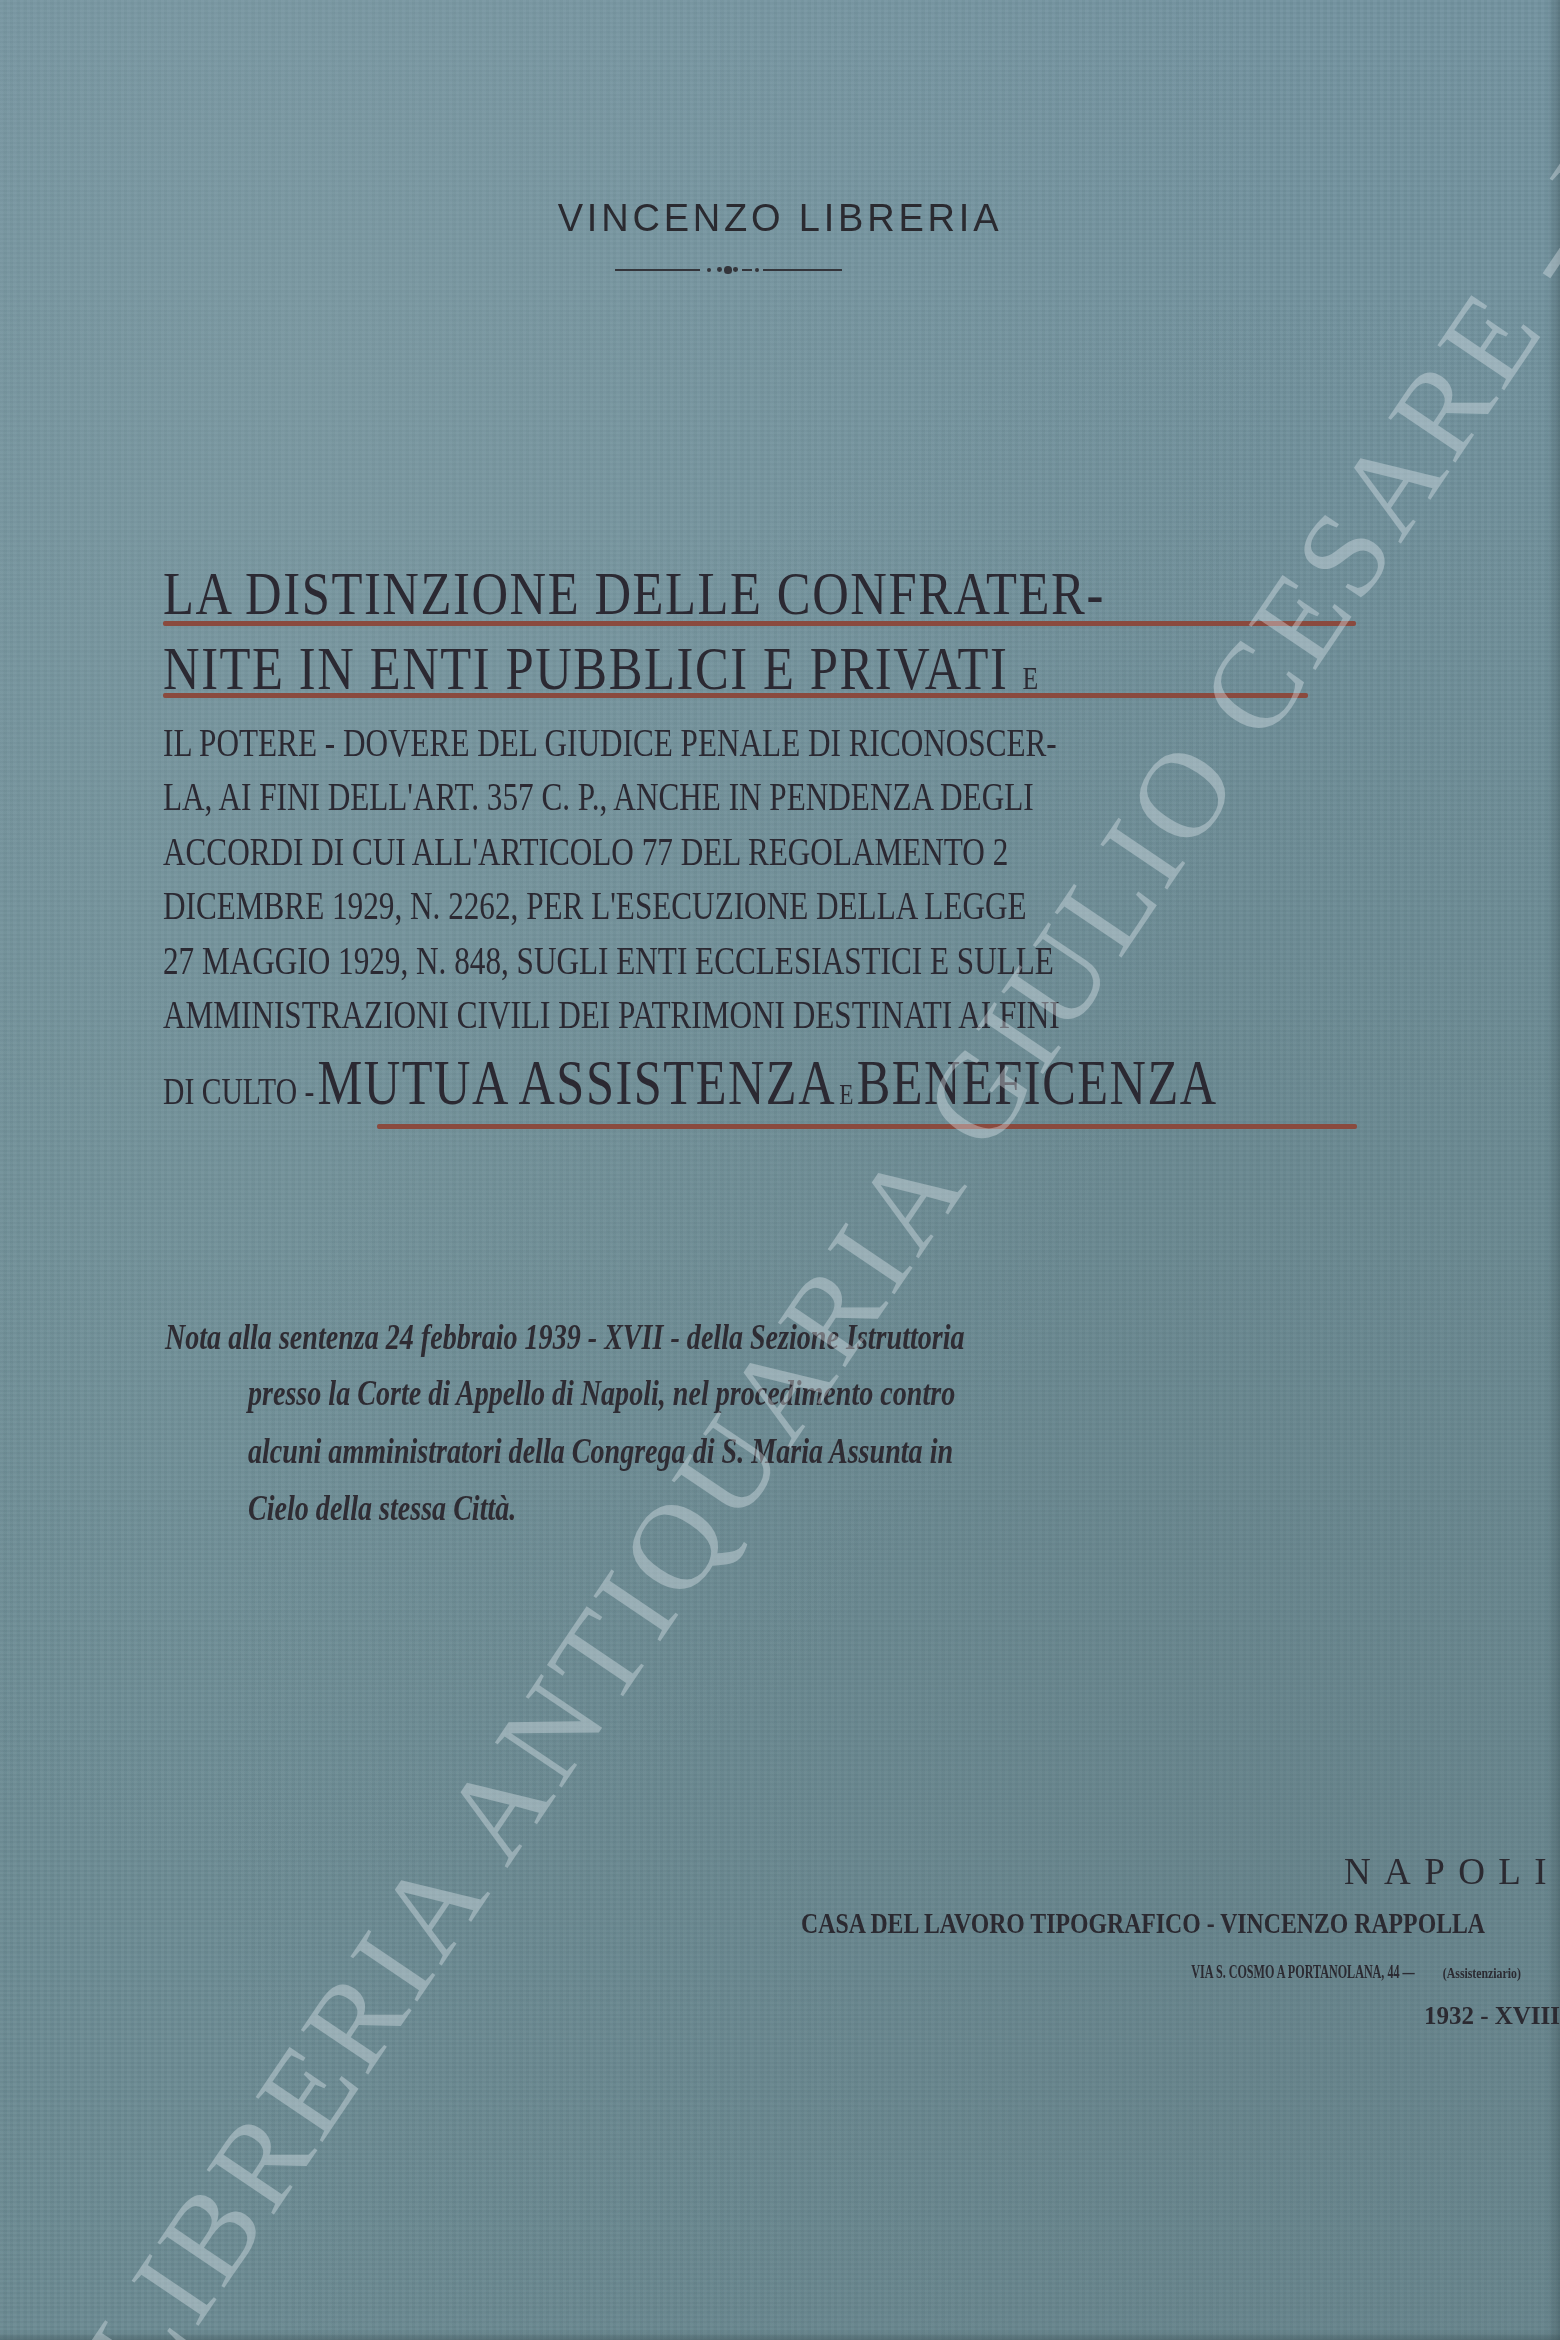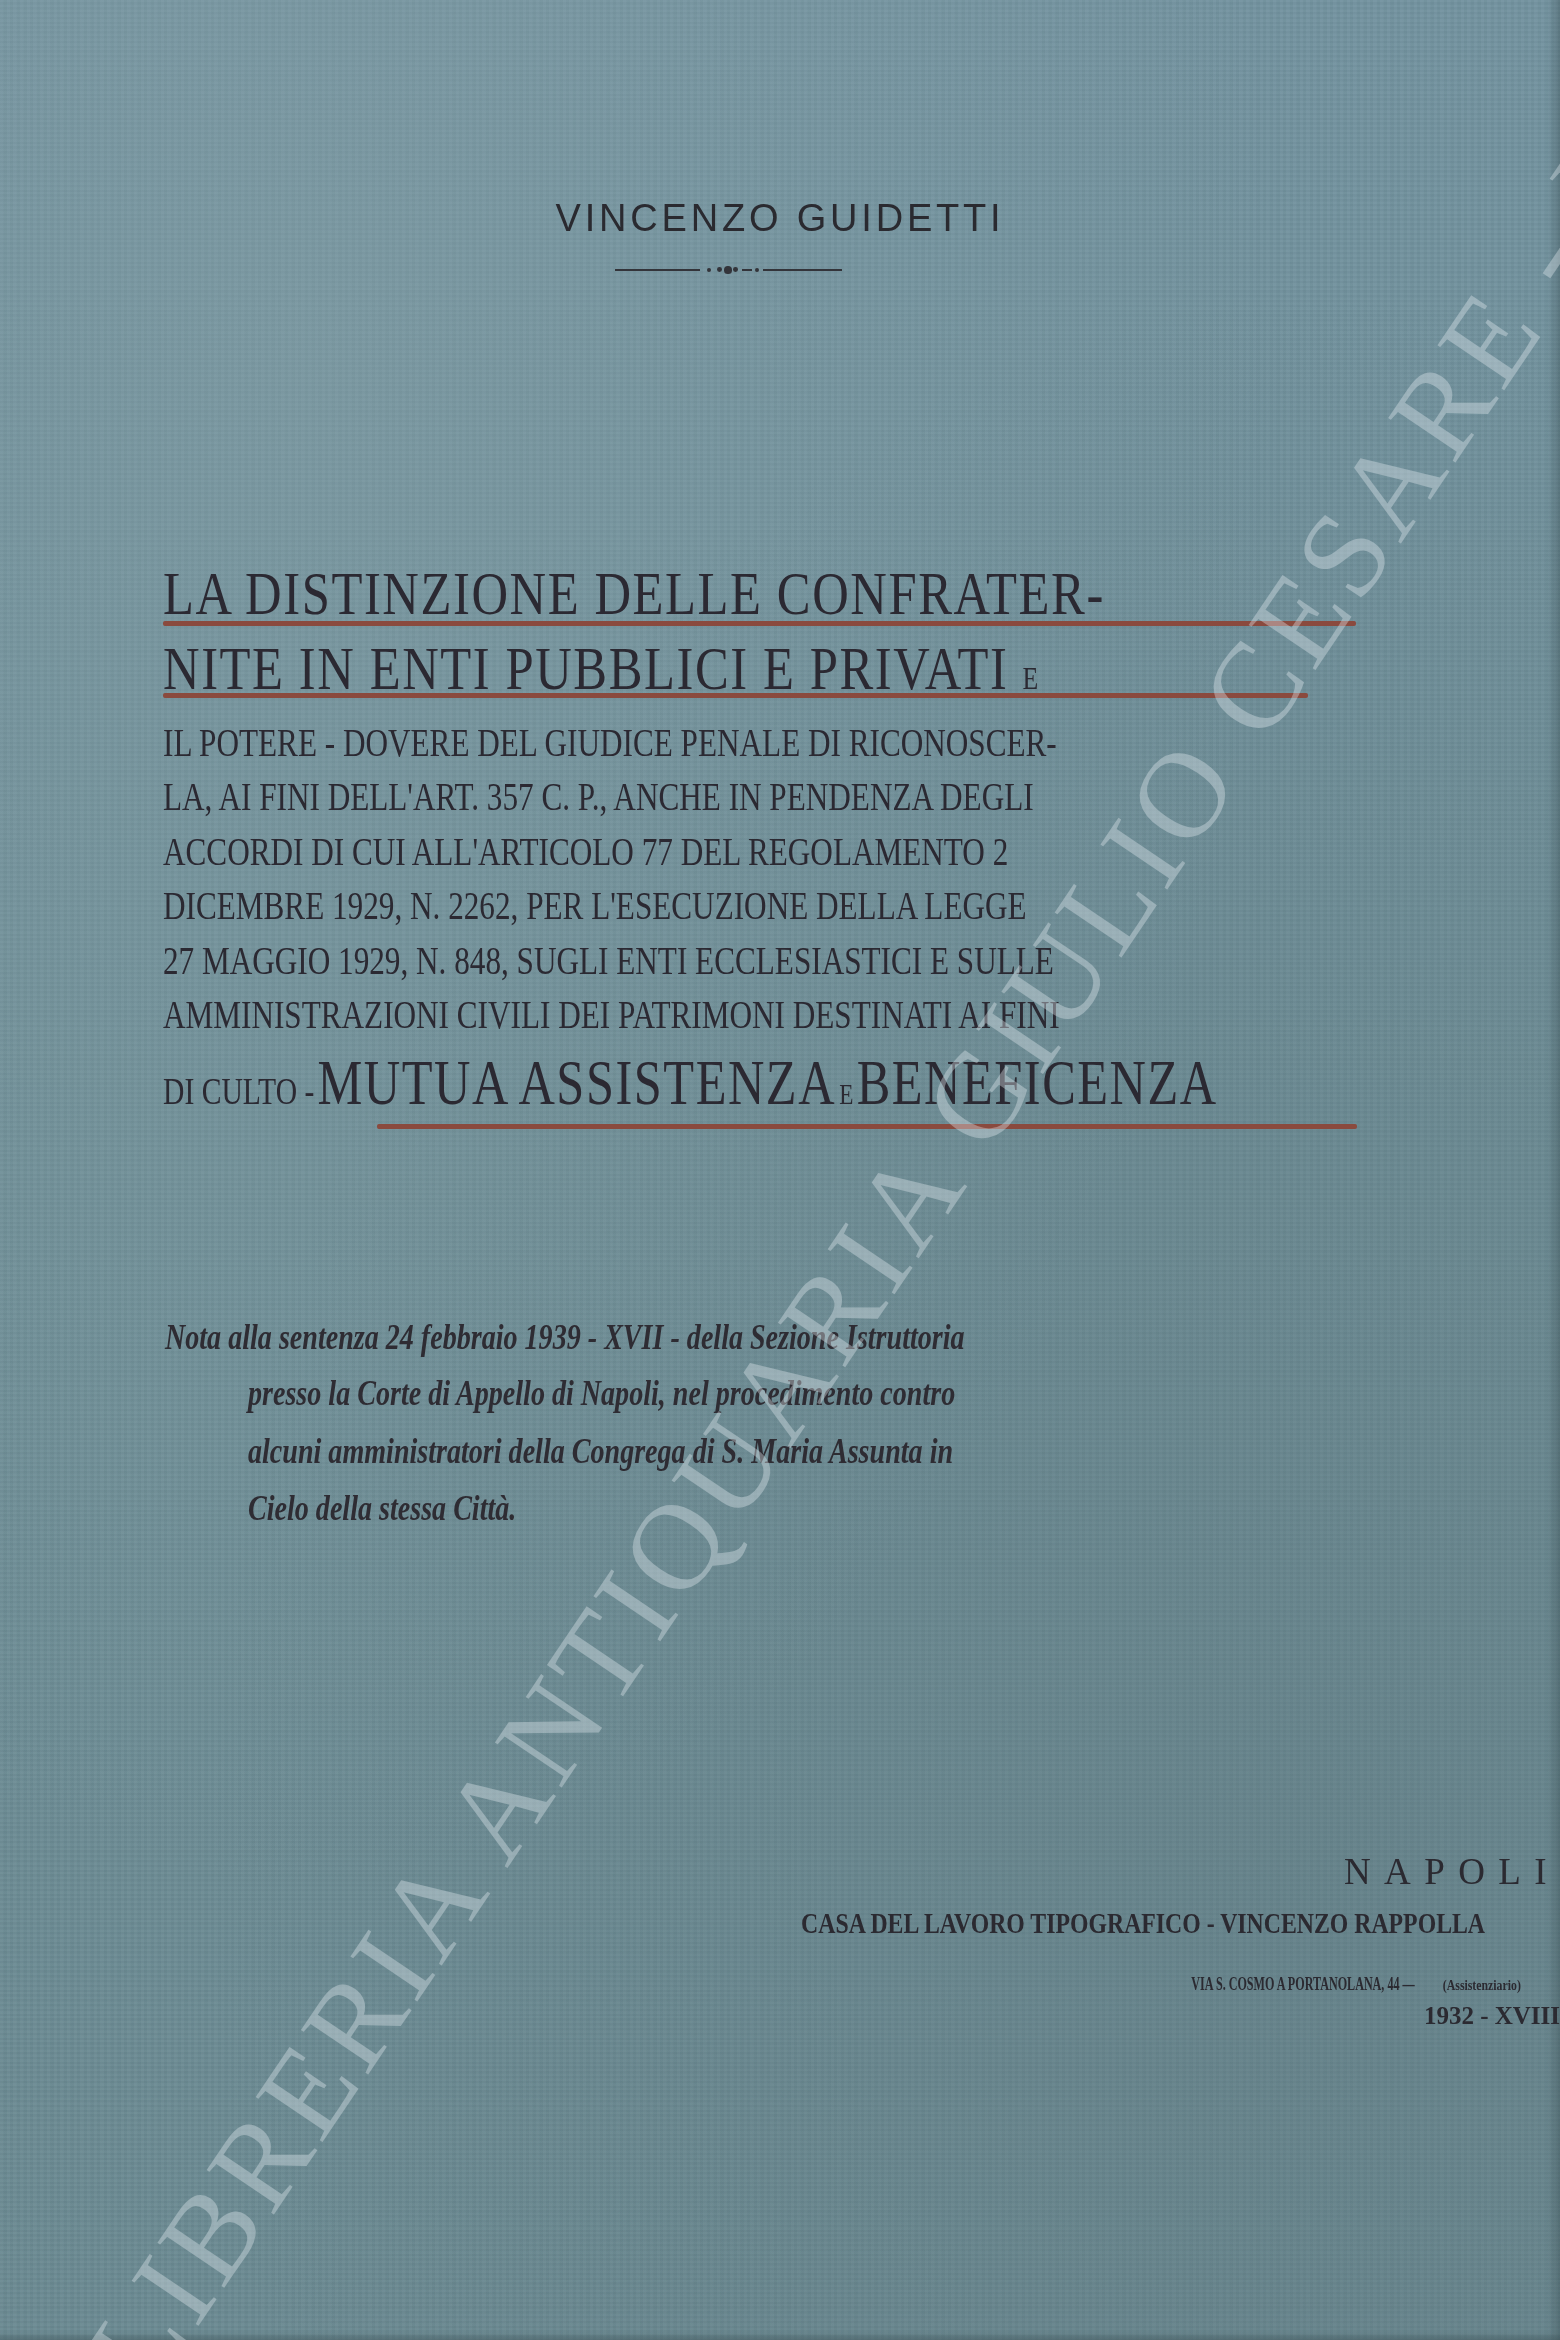--- a/index.html
+++ b/index.html
@@ -137,21 +137,20 @@
       font-weight: bold;
     }
     .imprint-publisher span, .imprint-address span {
       display: inline-block;
       transform: scaleX(0.82);
     }
     .imprint-address {
       top: 1962px;
       font-size: 18px;
       font-weight: bold;
-      margin-top: 12px;
     }
     .imprint-address small {
       font-size: 14.4px;
     }
     .imprint-year {
       top: 2002px;
       font-size: 25px;
       font-weight: bold;
     }
 
@@ -169,21 +168,21 @@
       transform: rotate(-56deg);
     }
   </style>
 </head>
 <body>
 
 <div class="cover"></div>
 <div class="edge-right"></div>
 <div class="edge-bottom"></div>
 
-<div class="author">VINCENZO GUIDETTI</div>
+<div class="author">VINCENZO LIBRERIA</div>
 <div class="ornament">
   <div class="line" style="left:0;width:85px;"></div>
   <div class="dot" style="left:92px;width:3.8px;height:3.8px;top:2.9px;"></div>
   <div class="dot" style="left:102px;width:4.8px;height:4.8px;top:2.4px;"></div>
   <div class="dot" style="left:109px;width:7.7px;height:7.7px;top:1px;"></div>
   <div class="dot" style="left:118px;width:4.8px;height:4.8px;top:2.4px;"></div>
   <div class="line" style="left:127px;width:9.6px;"></div>
   <div class="dot" style="left:140px;width:3.8px;height:3.8px;top:2.9px;"></div>
   <div class="line" style="left:148px;width:79px;"></div>
 </div>

